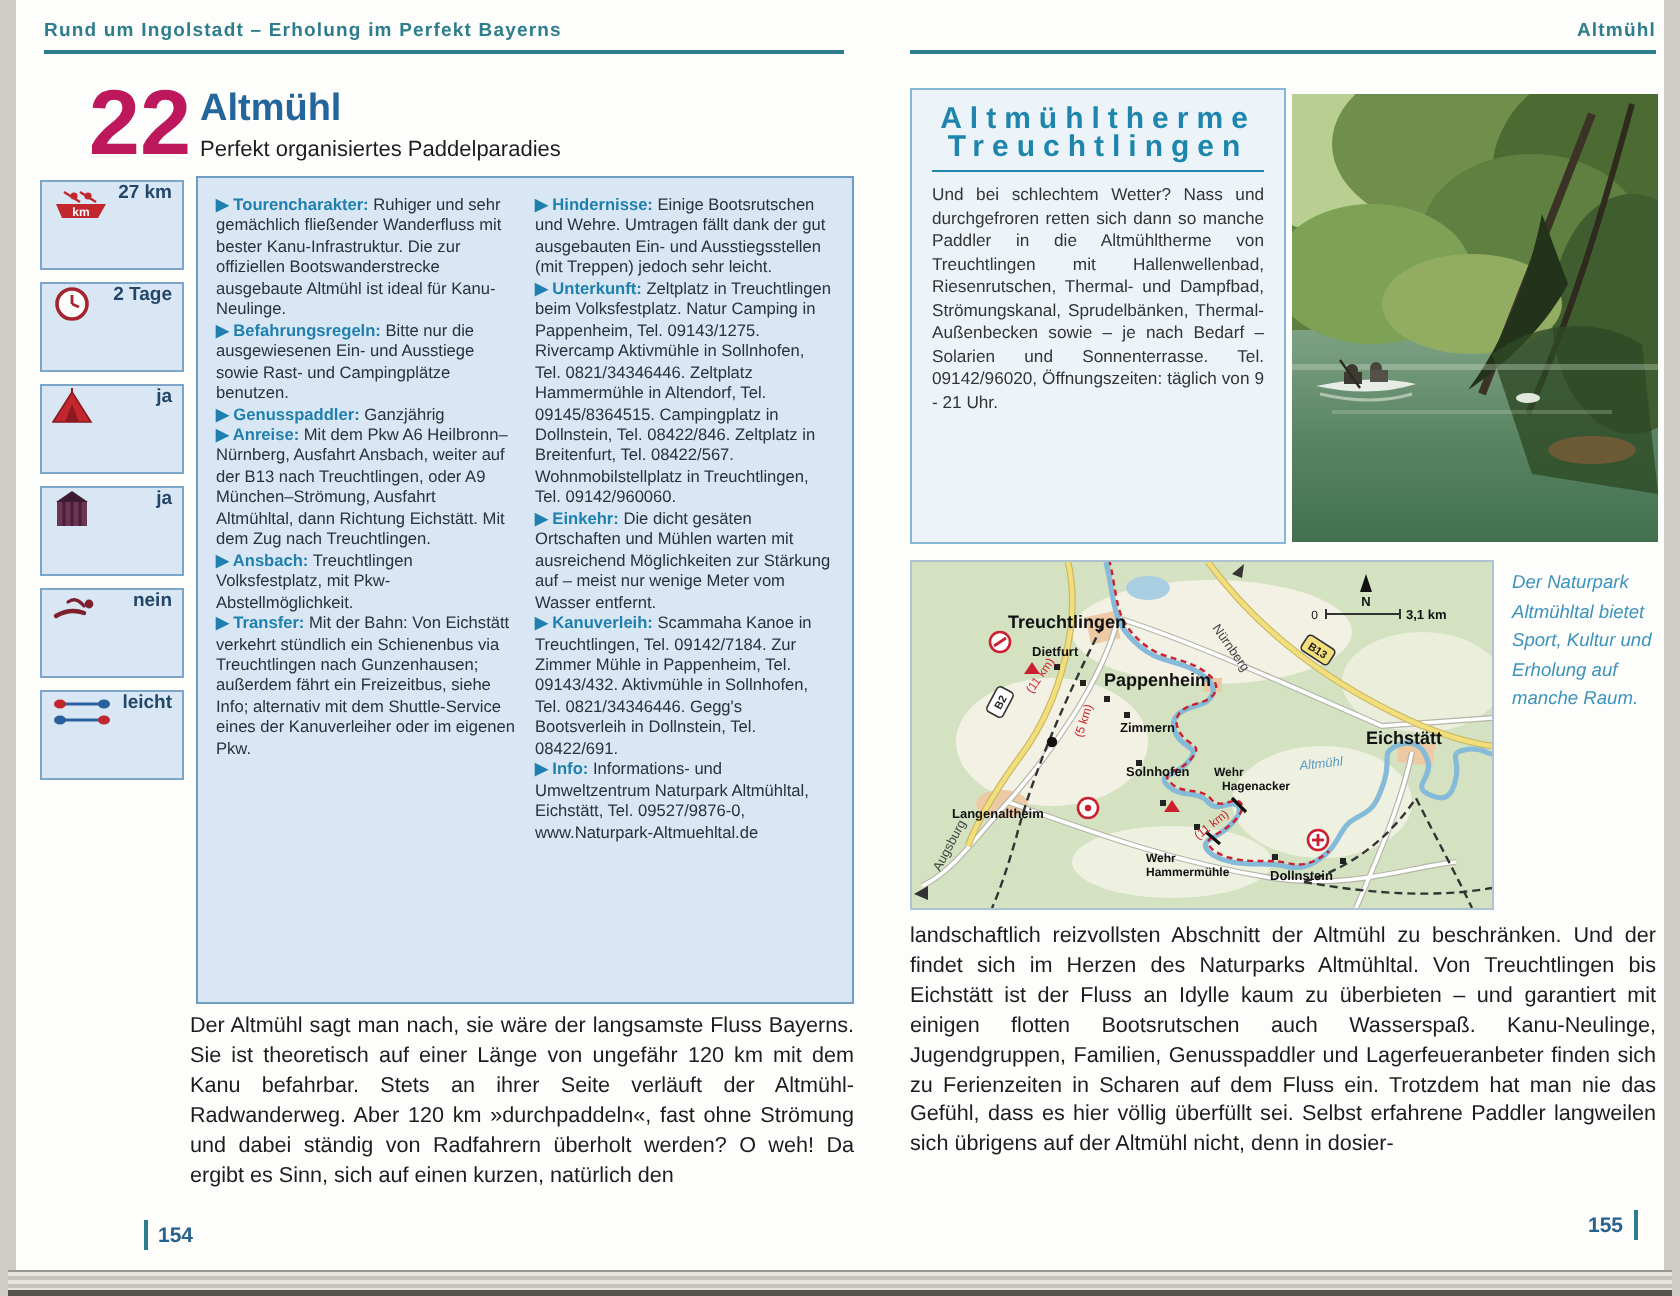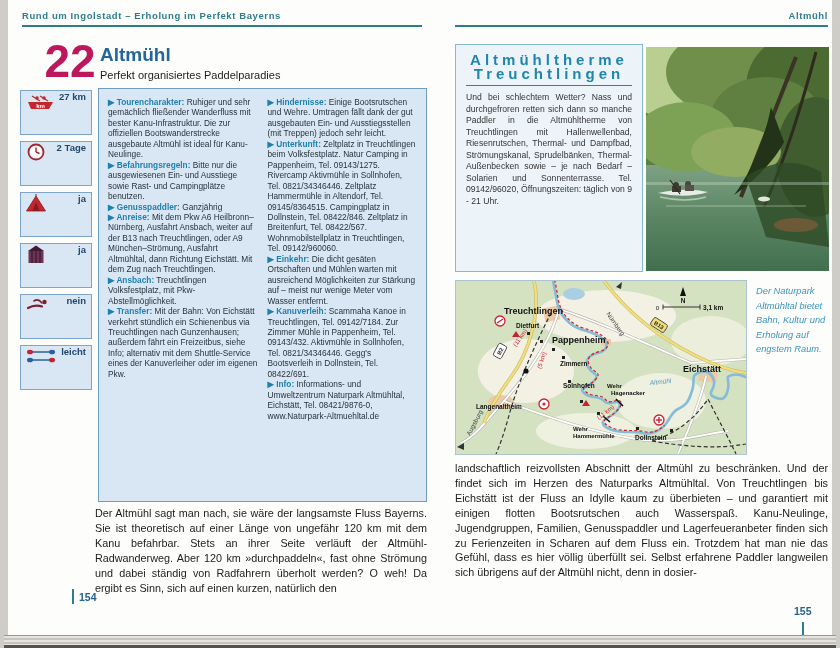--- a/index.html
+++ b/index.html
@@ -129,27 +129,27 @@
       <p class="entry"><span class="elabel">▶ Genusspaddler:</span> <span>Ganzjährig</span></p>
       <p class="entry"><span class="elabel">▶ Anreise:</span> <span>Mit dem Pkw A6 Heilbronn–Nürnberg, Ausfahrt Ansbach, weiter auf der B13 nach Treuchtlingen, oder A9 München–Strömung, Ausfahrt Altmühltal, dann Richtung Eichstätt. Mit dem Zug nach Treuchtlingen.</span></p>
       <p class="entry"><span class="elabel">▶ Ansbach:</span> <span>Treuchtlingen Volksfestplatz, mit Pkw-Abstellmöglichkeit.</span></p>
       <p class="entry"><span class="elabel">▶ Transfer:</span> <span>Mit der Bahn: Von Eichstätt verkehrt stündlich ein Schienenbus via Treuchtlingen nach Gunzenhausen; außerdem fährt ein Freizeitbus, siehe Info; alternativ mit dem Shuttle-Service eines der Kanuverleiher oder im eigenen Pkw.</span></p>
     </div>
     <div class="infocol">
       <p class="entry"><span class="elabel">▶ Hindernisse:</span> <span>Einige Bootsrutschen und Wehre. Umtragen fällt dank der gut ausgebauten Ein- und Ausstiegsstellen (mit Treppen) jedoch sehr leicht.</span></p>
       <p class="entry"><span class="elabel">▶ Unterkunft:</span> <span>Zeltplatz in Treuchtlingen beim Volksfestplatz. Natur Camping in Pappenheim, Tel. 09143/1275. Rivercamp Aktivmühle in Sollnhofen, Tel. 0821/34346446. Zeltplatz Hammermühle in Altendorf, Tel. 09145/8364515. Campingplatz in Dollnstein, Tel. 08422/846. Zeltplatz in Breitenfurt, Tel. 08422/567. Wohnmobilstellplatz in Treuchtlingen, Tel. 09142/960060.</span></p>
       <p class="entry"><span class="elabel">▶ Einkehr:</span> <span>Die dicht gesäten Ortschaften und Mühlen warten mit ausreichend Möglichkeiten zur Stärkung auf – meist nur wenige Meter vom Wasser entfernt.</span></p>
       <p class="entry"><span class="elabel">▶ Kanuverleih:</span> <span>Scammaha Kanoe in Treuchtlingen, Tel. 09142/7184. Zur Zimmer Mühle in Pappenheim, Tel. 09143/432. Aktivmühle in Sollnhofen, Tel. 0821/34346446. Gegg's Bootsverleih in Dollnstein, Tel. 08422/691.</span></p>
-      <p class="entry"><span class="elabel">▶ Info:</span> <span>Informations- und Umweltzentrum Naturpark Altmühltal, Eichstätt, Tel. 08421/9876-0, www.Naturpark-Altmuehltal.de</span></p>
+      <p class="entry"><span class="elabel">▶ Info:</span> <span>Informations- und Umweltzentrum Naturpark Altmühltal, Eichstätt, Tel. 09527/9876-0, www.Naturpark-Altmuehltal.de</span></p>
     </div>
   </div>
 
   <div class="abs bodytext" style="left:87px; top:506px; width:332px;">Der Altmühl sagt man nach, sie wäre der langsamste Fluss Bayerns. Sie ist theoretisch auf einer Länge von ungefähr 120 km mit dem Kanu befahrbar. Stets an ihrer Seite verläuft der Altmühl-Radwanderweg. Aber 120 km »durchpaddeln«, fast ohne Strömung und dabei ständig von Radfahrern überholt werden? O weh! Da ergibt es Sinn, sich auf einen kurzen, natürlich den</div>
 
-  <div class="abs pagenum" style="left:64px; top:589px;">
+  <div class="abs pagenum" style="left:64px; top:610px;">
     <div class="bar"></div>
     <div class="num">154</div>
   </div>
 
   <div class="abs therme" style="left:447px; top:44px; width:188px; height:228px;">
     <div class="therme-title">
       <div>Altmühltherme</div>
       <div>Treuchtlingen</div>
     </div>
     <div class="therme-body">Und bei schlechtem Wetter? Nass und durchgefroren retten sich dann so manche Paddler in die Altmühltherme von Treuchtlingen mit Hallenwellenbad, Riesenrutschen, Thermal- und Dampfbad, Strömungskanal, Sprudelbänken, Thermal-Außenbecken sowie – je nach Bedarf – Solarien und Sonnenterrasse. Tel. 09142/96020, Öffnungszeiten: täglich von 9 - 21 Uhr.</div>
@@ -312,24 +312,24 @@
       <text x="179" y="159" font-size="6.5" font-weight="bold" fill="#111">Dollnstein</text>
       <text x="227" y="91" font-size="9" font-weight="bold" fill="#111">Eichstätt</text>
       <text x="151" y="107" font-size="6" font-weight="bold" fill="#111">Wehr</text>
       <text x="155" y="114" font-size="6" font-weight="bold" fill="#111">Hagenacker</text>
       <text x="117" y="150" font-size="6" font-weight="bold" fill="#111">Wehr</text>
       <text x="117" y="157" font-size="6" font-weight="bold" fill="#111">Hammermühle</text>
       <text transform="translate(194,104) rotate(-6)" font-size="6.5" font-style="italic" fill="#5a9cc0">Altmühl</text>
     </svg>
   </div>
 
-  <div class="abs caption" style="left:748px; top:284px; width:80px;">Der Naturpark Altmühltal bietet Bahn, Kultur und Erholung auf engstem Raum.</div>
+  <div class="abs caption" style="left:748px; top:284px; width:80px;">Der Naturpark Altmühltal bietet Sport, Kultur und Erholung auf manche Raum.</div>
 
   <div class="abs bodytext" style="left:447px; top:461px; width:373px;">landschaftlich reizvollsten Abschnitt der Altmühl zu beschränken. Und der findet sich im Herzen des Naturparks Altmühltal. Von Treuchtlingen bis Eichstätt ist der Fluss an Idylle kaum zu überbieten – und garantiert mit einigen flotten Bootsrutschen auch Wasserspaß. Kanu-Neulinge, Jugendgruppen, Familien, Genusspaddler und Lagerfeueranbeter finden sich zu Ferienzeiten in Scharen auf dem Fluss ein. Trotzdem hat man nie das Gefühl, dass es hier völlig überfüllt sei. Selbst erfahrene Paddler langweilen sich übrigens auf der Altmühl nicht, denn in dosier-</div>
 
-  <div class="abs pagenum" style="left:786px; top:605px;flex-direction:column;">
+  <div class="abs pagenum" style="left:786px; top:605px;">
     <div class="num">155</div>
     <div class="bar"></div>
   </div>
 
 </div>
 
 <div class="edge"></div>
 
 </body></html>

